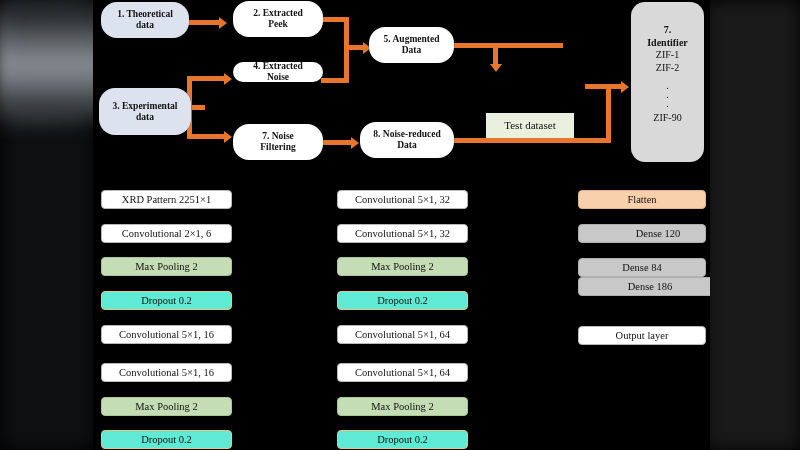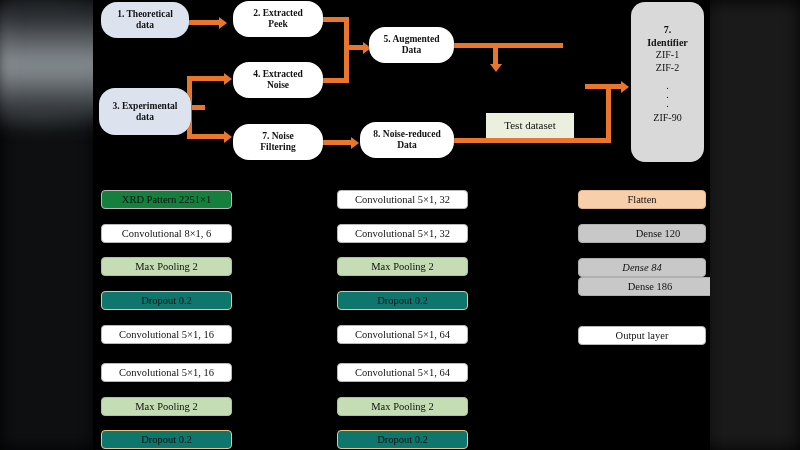--- a/index.html
+++ b/index.html
@@ -35,24 +35,24 @@
 
   .ident{border-radius:14px;background:#d9d9d9;flex-direction:column;
     justify-content:flex-start;padding-top:22px;font-size:9.5px;}
   .ident .b{font-weight:bold;font-size:10px;line-height:1.25;}
   .ident .z{font-weight:normal;font-size:10px;line-height:1.25;}
   .ident .dot{font-size:10px;line-height:1.1;height:9px;}
 
   
   .lay{border-radius:4px;font-size:10.5px;font-weight:normal;background:#fff;
        border:1px solid #b9b9b9;height:19px;}
-  .lay.input{background:#15803d;}
+  .lay.input{background:#ffffff;}
   .lay.white{background:#fff;}
   .lay.green{background:#c5ddb4;border-color:#a9c597;}
-  .lay.yellow{background:#0f766e;border-color:#e6c77e;}
+  .lay.yellow{background:#5eead4;border-color:#e6c77e;}
   .lay.peach{background:#f8cfab;border-color:#e0b48c;}
   .lay.grey{background:#c8c8c8;border-color:#b0b0b0;}
 
   
   .ln{position:absolute;background:#e8762c;}
   .ah{position:absolute;width:0;height:0;border-top:6px solid transparent;
       border-bottom:6px solid transparent;border-left:8px solid #e8762c;}
   .ad{position:absolute;width:0;height:0;border-left:6px solid transparent;
       border-right:6px solid transparent;border-top:8px solid #e8762c;}
 </style>
@@ -101,21 +101,21 @@
     </div>
 
     <div class="node fc white" style="left:140px;top:1px;width:90px;height:36px;">
       <span>2. Extracted<br>Peek</span>
     </div>
 
     <div class="node fc blue" style="left:6px;top:88px;width:92px;height:47px;">
       <span>3.  Experimental<br>data</span>
     </div>
 
-    <div class="node fc white" style="left:140px;top:62px;width:90px;height:36px;">
+    <div class="node fc white" style="left:140px;top:62px;width:90px;height:20px;">
       <span>4. Extracted<br>Noise</span>
     </div>
 
     <div class="node fc white" style="left:276px;top:27px;width:85px;height:36px;">
       <span>5. Augmented<br>Data</span>
     </div>
 
     <div class="node fc white" style="left:140px;top:124px;width:90px;height:36px;">
       <span>7. Noise<br>Filtering</span>
     </div>
@@ -138,21 +138,21 @@
       <span class="dot" style="margin-top:6px;">.</span>
       <span class="dot">.</span>
       <span class="dot">.</span>
       <span class="z" style="margin-top:5px;">ZIF-90</span>
     </div>
 
     <div class="node lay input" style="left:8px;top:190px;width:131px;">
       <span>XRD Pattern 2251×1</span>
       </div>
     <div class="node lay white" style="left:8px;top:224px;width:131px;">
-      <span>Convolutional 8×1, 6</span>
+      <span>Convolutional 2×1, 6</span>
       </div>
     <div class="node lay green" style="left:8px;top:257px;width:131px;">
       <span>Max Pooling 2</span>
       </div>
     <div class="node lay yellow" style="left:8px;top:291px;width:131px;">
       <span>Dropout 0.2</span>
       </div>
     <div class="node lay white" style="left:8px;top:325px;width:131px;">
       <span>Convolutional 5×1, 16</span>
       </div>
@@ -190,21 +190,21 @@
     <div class="node lay yellow" style="left:244px;top:430px;width:131px;">
       <span>Dropout 0.2</span>
       </div>
 
     <div class="node lay peach" style="left:485px;top:190px;width:128px;">
       <span>Flatten</span>
       </div>
     <div class="node lay grey" style="left:485px;top:224px;width:128px;padding-left:32px;">
       <span>Dense 120</span>
       </div>
-    <div class="node lay grey" style="left:485px;top:258px;width:128px;font-style:italic;">
+    <div class="node lay grey" style="left:485px;top:258px;width:128px;">
       <span>Dense 84</span>
       </div>
     <div class="node lay grey" style="left:485px;top:277px;width:144px;">
       <span>Dense 186</span>
       </div>
     <div class="node lay white" style="left:485px;top:326px;width:128px;justify-content:center;">
       <span>Output layer</span>
       </div>
 
   </div>

